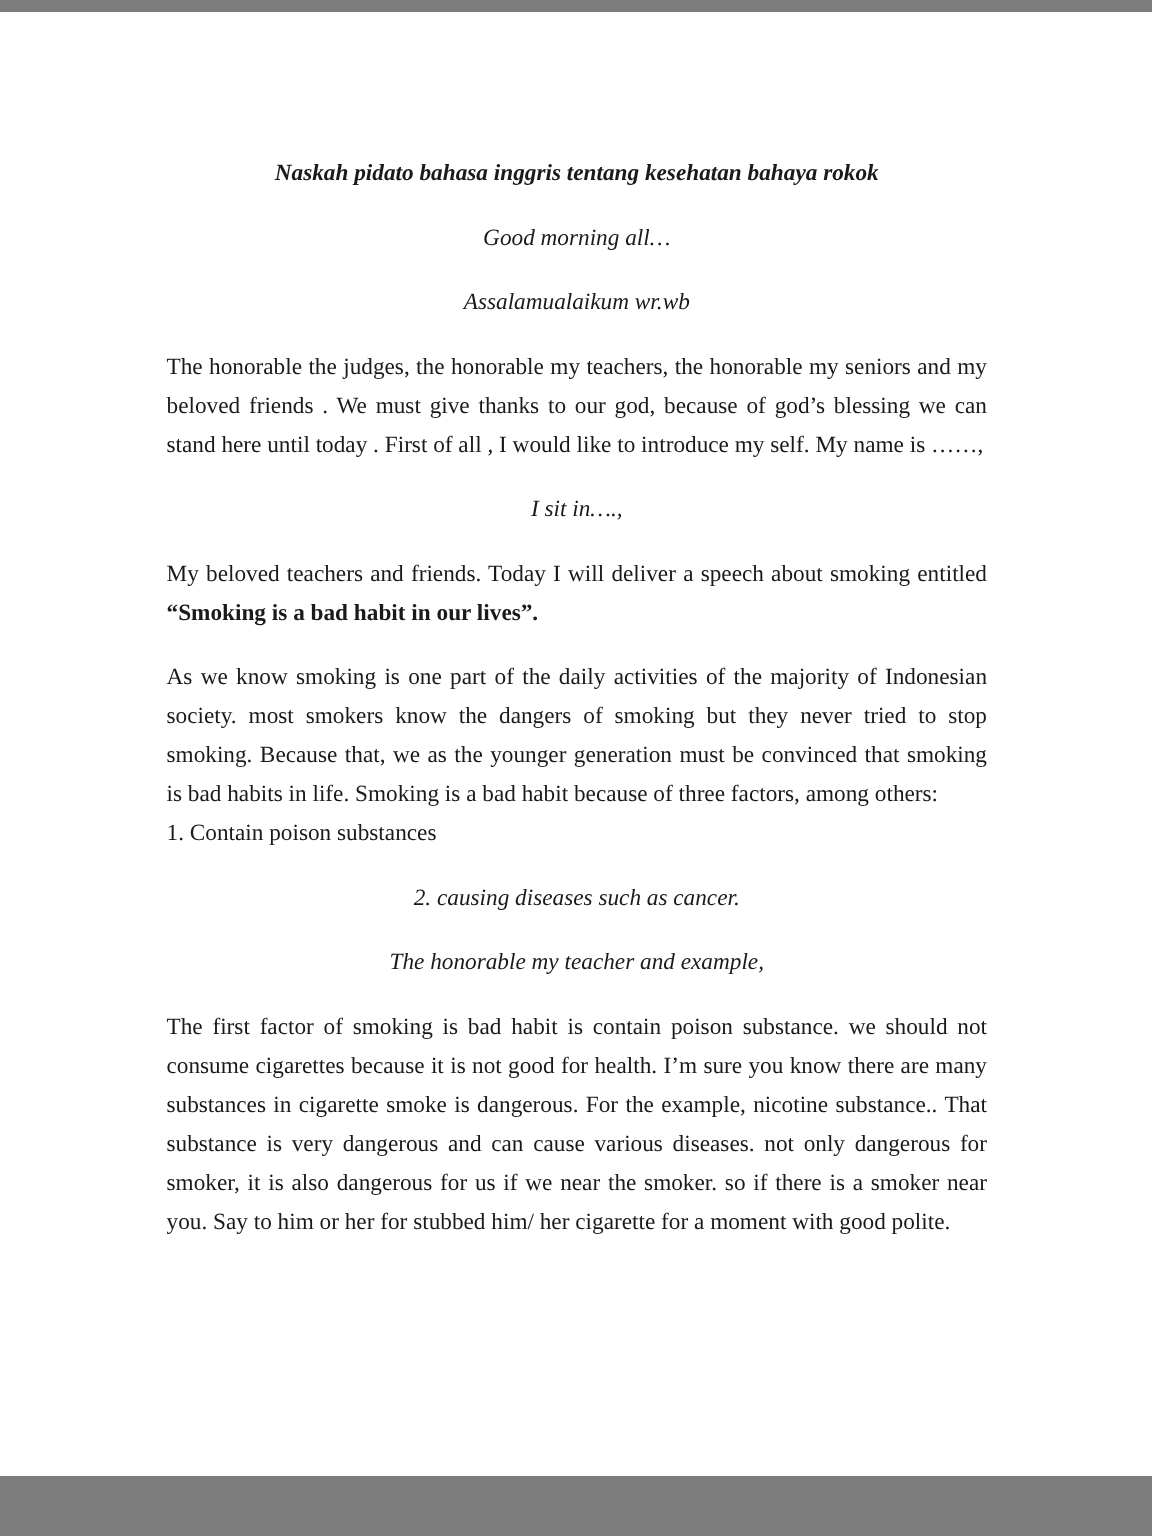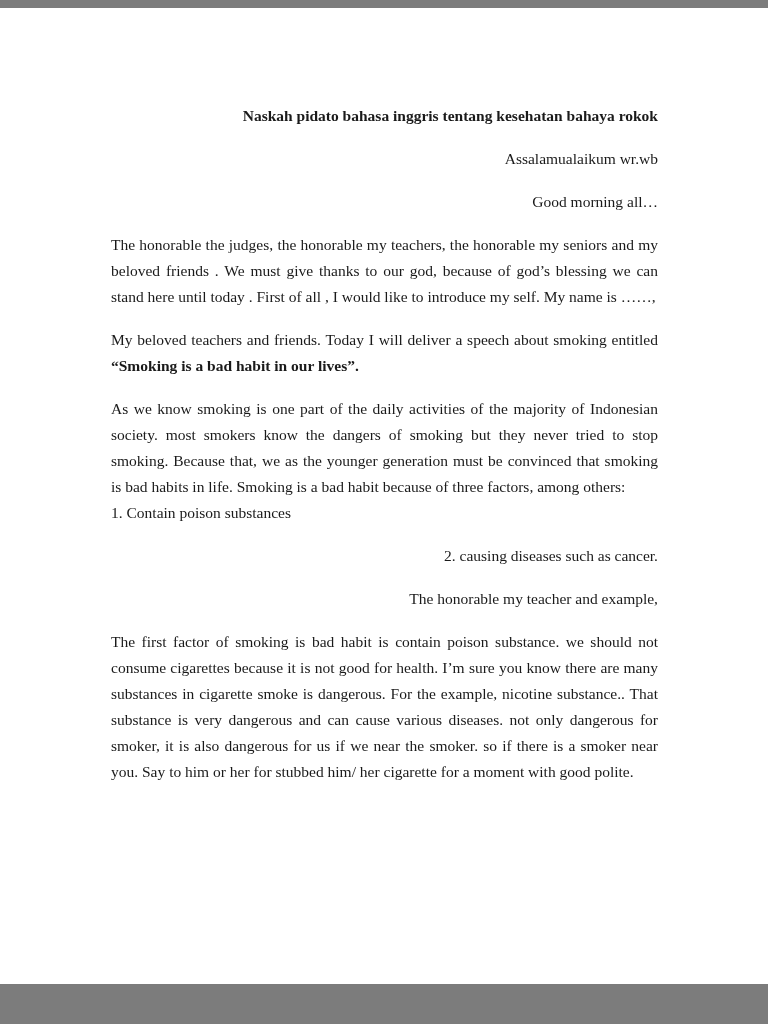--- a/index.html
+++ b/index.html
@@ -29,44 +29,46 @@
     padding: 95px 110px 0 111px;
     color: #1a1a1a;
     font-size: 15.5px;
     line-height: 26px;
   }
   .content p {
     margin: 0 0 17px 0;
     text-align: justify;
   }
   .content p.single {
-    text-align: right;
+    text-align: center;
+    font-style: italic;
   }
   .title {
     font-weight: bold;
   }
   .bold {
     font-weight: bold;
   }
 </style>
 </head>
 <body>
 
 <div class="viewer">
   <div class="page">
     <div class="content">
 
       <p class="title single">Naskah pidato bahasa inggris tentang kesehatan bahaya rokok</p>
 
+      <p class="single">Good morning all…</p>
+
       <p class="single">Assalamualaikum wr.wb</p>
-
-      <p class="single">Good morning all…</p>
 
       <p>The honorable the judges, the honorable my teachers, the honorable my seniors and my beloved friends . We must give thanks to our god, because of god’s blessing we can stand here until today . First of all , I would like to introduce my self. My name is ……,</p>
 
+      <p class="single">I sit in….,</p>
 
       <p><span>My beloved teachers and friends. Today I will deliver a speech about smoking entitled </span><span class="bold">“Smoking is a bad habit in our lives”.</span></p>
 
 
       <p><span>As we know smoking is one part of the daily activities of the majority of Indonesian society. most smokers know the dangers of smoking but they never tried to stop smoking. Because that, we as the younger generation must be convinced that smoking is bad habits in life. Smoking is a bad habit because of three factors, among others:</span><br><span>1. Contain poison substances</span></p>
 
       <p class="single">2. causing diseases such as cancer.</p>
 
 
       <p class="single">The honorable my teacher and example,</p>

